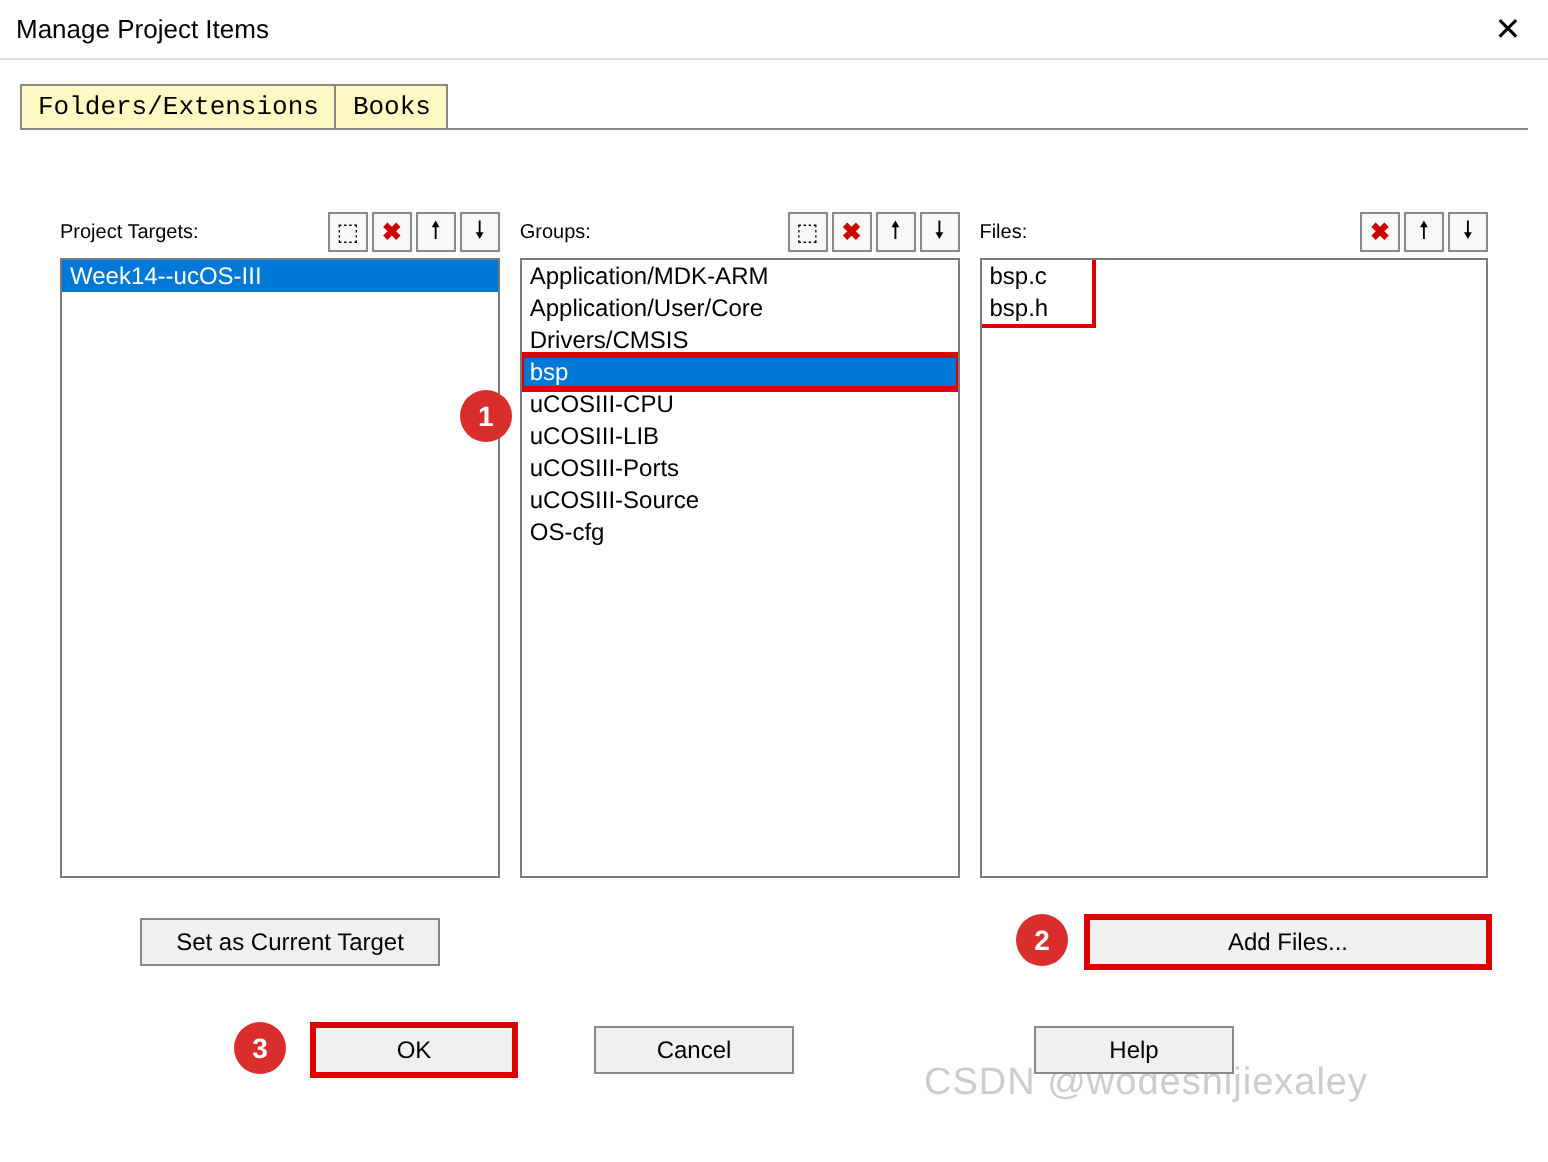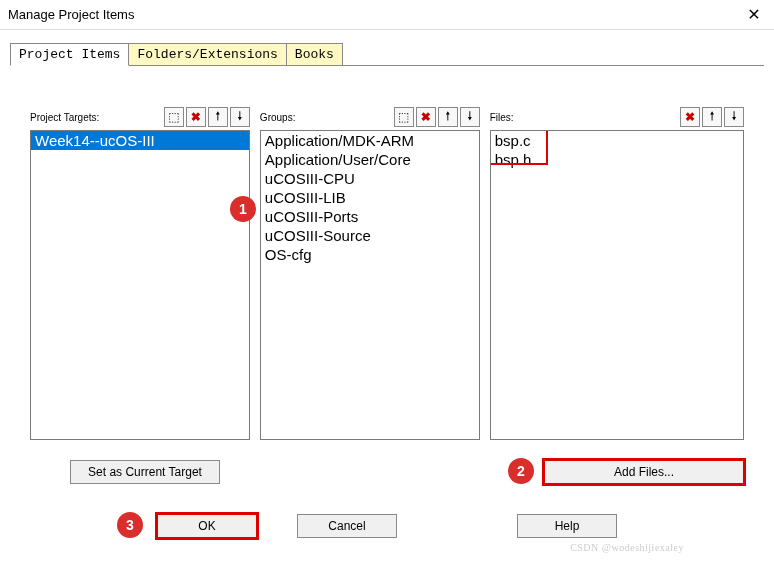--- a/index.html
+++ b/index.html
@@ -86,21 +86,21 @@
       cursor: pointer;
       font-size: 12px;
       font-family: Arial, sans-serif;
     }
     .icon-btn.del { color: #c00; font-weight: bold; }
     .listbox {
       border: 1px solid #7a7a7a;
       background: #fff;
       height: 310px;
       overflow: hidden;
-      font-size: 15px;
+      font-size: 12px;
     }
     .list-item {
       padding: 1px 4px;
       white-space: nowrap;
       cursor: default;
     }
     .list-item.selected {
       background: #0078d7;
       color: #fff;
     }
@@ -143,24 +143,23 @@
       font-weight: bold;
       font-size: 14px;
       z-index: 10;
       font-family: Arial, sans-serif;
     }
     .watermark {
       position: absolute;
       right: 90px;
       bottom: 28px;
       color: #ccc;
-      font-size: 10px;
+      font-size: 19px;
       letter-spacing: 0.5px;
       z-index: 0;
-      font-family: Liberation Serif, serif;
     }
     .files-highlight {
       position: absolute;
       top: 0; left: 0;
       width: 55px;
       height: 32px;
       outline: 2px solid #d00;
       pointer-events: none;
     }
   </style>
@@ -168,21 +167,20 @@
 <body>
 
 <div class="titlebar">
   <span class="title">Manage Project Items</span>
   <span class="close">✕</span>
 </div>
 
 <div class="content">
 
   <div class="tabs">
-    <div class="tab active">Project Items</div>
     <div class="tab">Folders/Extensions</div>
     <div class="tab">Books</div>
   </div>
 
   <div class="panel-area">
 
     <div class="column col-targets">
       <div class="col-header">
         <span class="col-label">Project Targets:</span>
         <span class="icon-btn">⬚</span>
@@ -200,20 +198,22 @@
       <div class="col-header">
         <span class="col-label">Groups:</span>
         <span class="icon-btn">⬚</span>
         <span class="icon-btn del">✖</span>
         <span class="icon-btn">🠕</span>
         <span class="icon-btn">🠗</span>
       </div>
       <div class="listbox">
         <div class="list-item">Application/MDK-ARM</div>
         <div class="list-item">Application/User/Core</div>
+        <div class="list-item">Drivers/CMSIS</div>
+        <div class="list-item selected red-box">bsp</div>
         <div class="list-item">uCOSIII-CPU</div>
         <div class="list-item">uCOSIII-LIB</div>
         <div class="list-item">uCOSIII-Ports</div>
         <div class="list-item">uCOSIII-Source</div>
         <div class="list-item">OS-cfg</div>
       </div>
     </div>
 
     <div class="column col-files">
       <div class="col-header">

